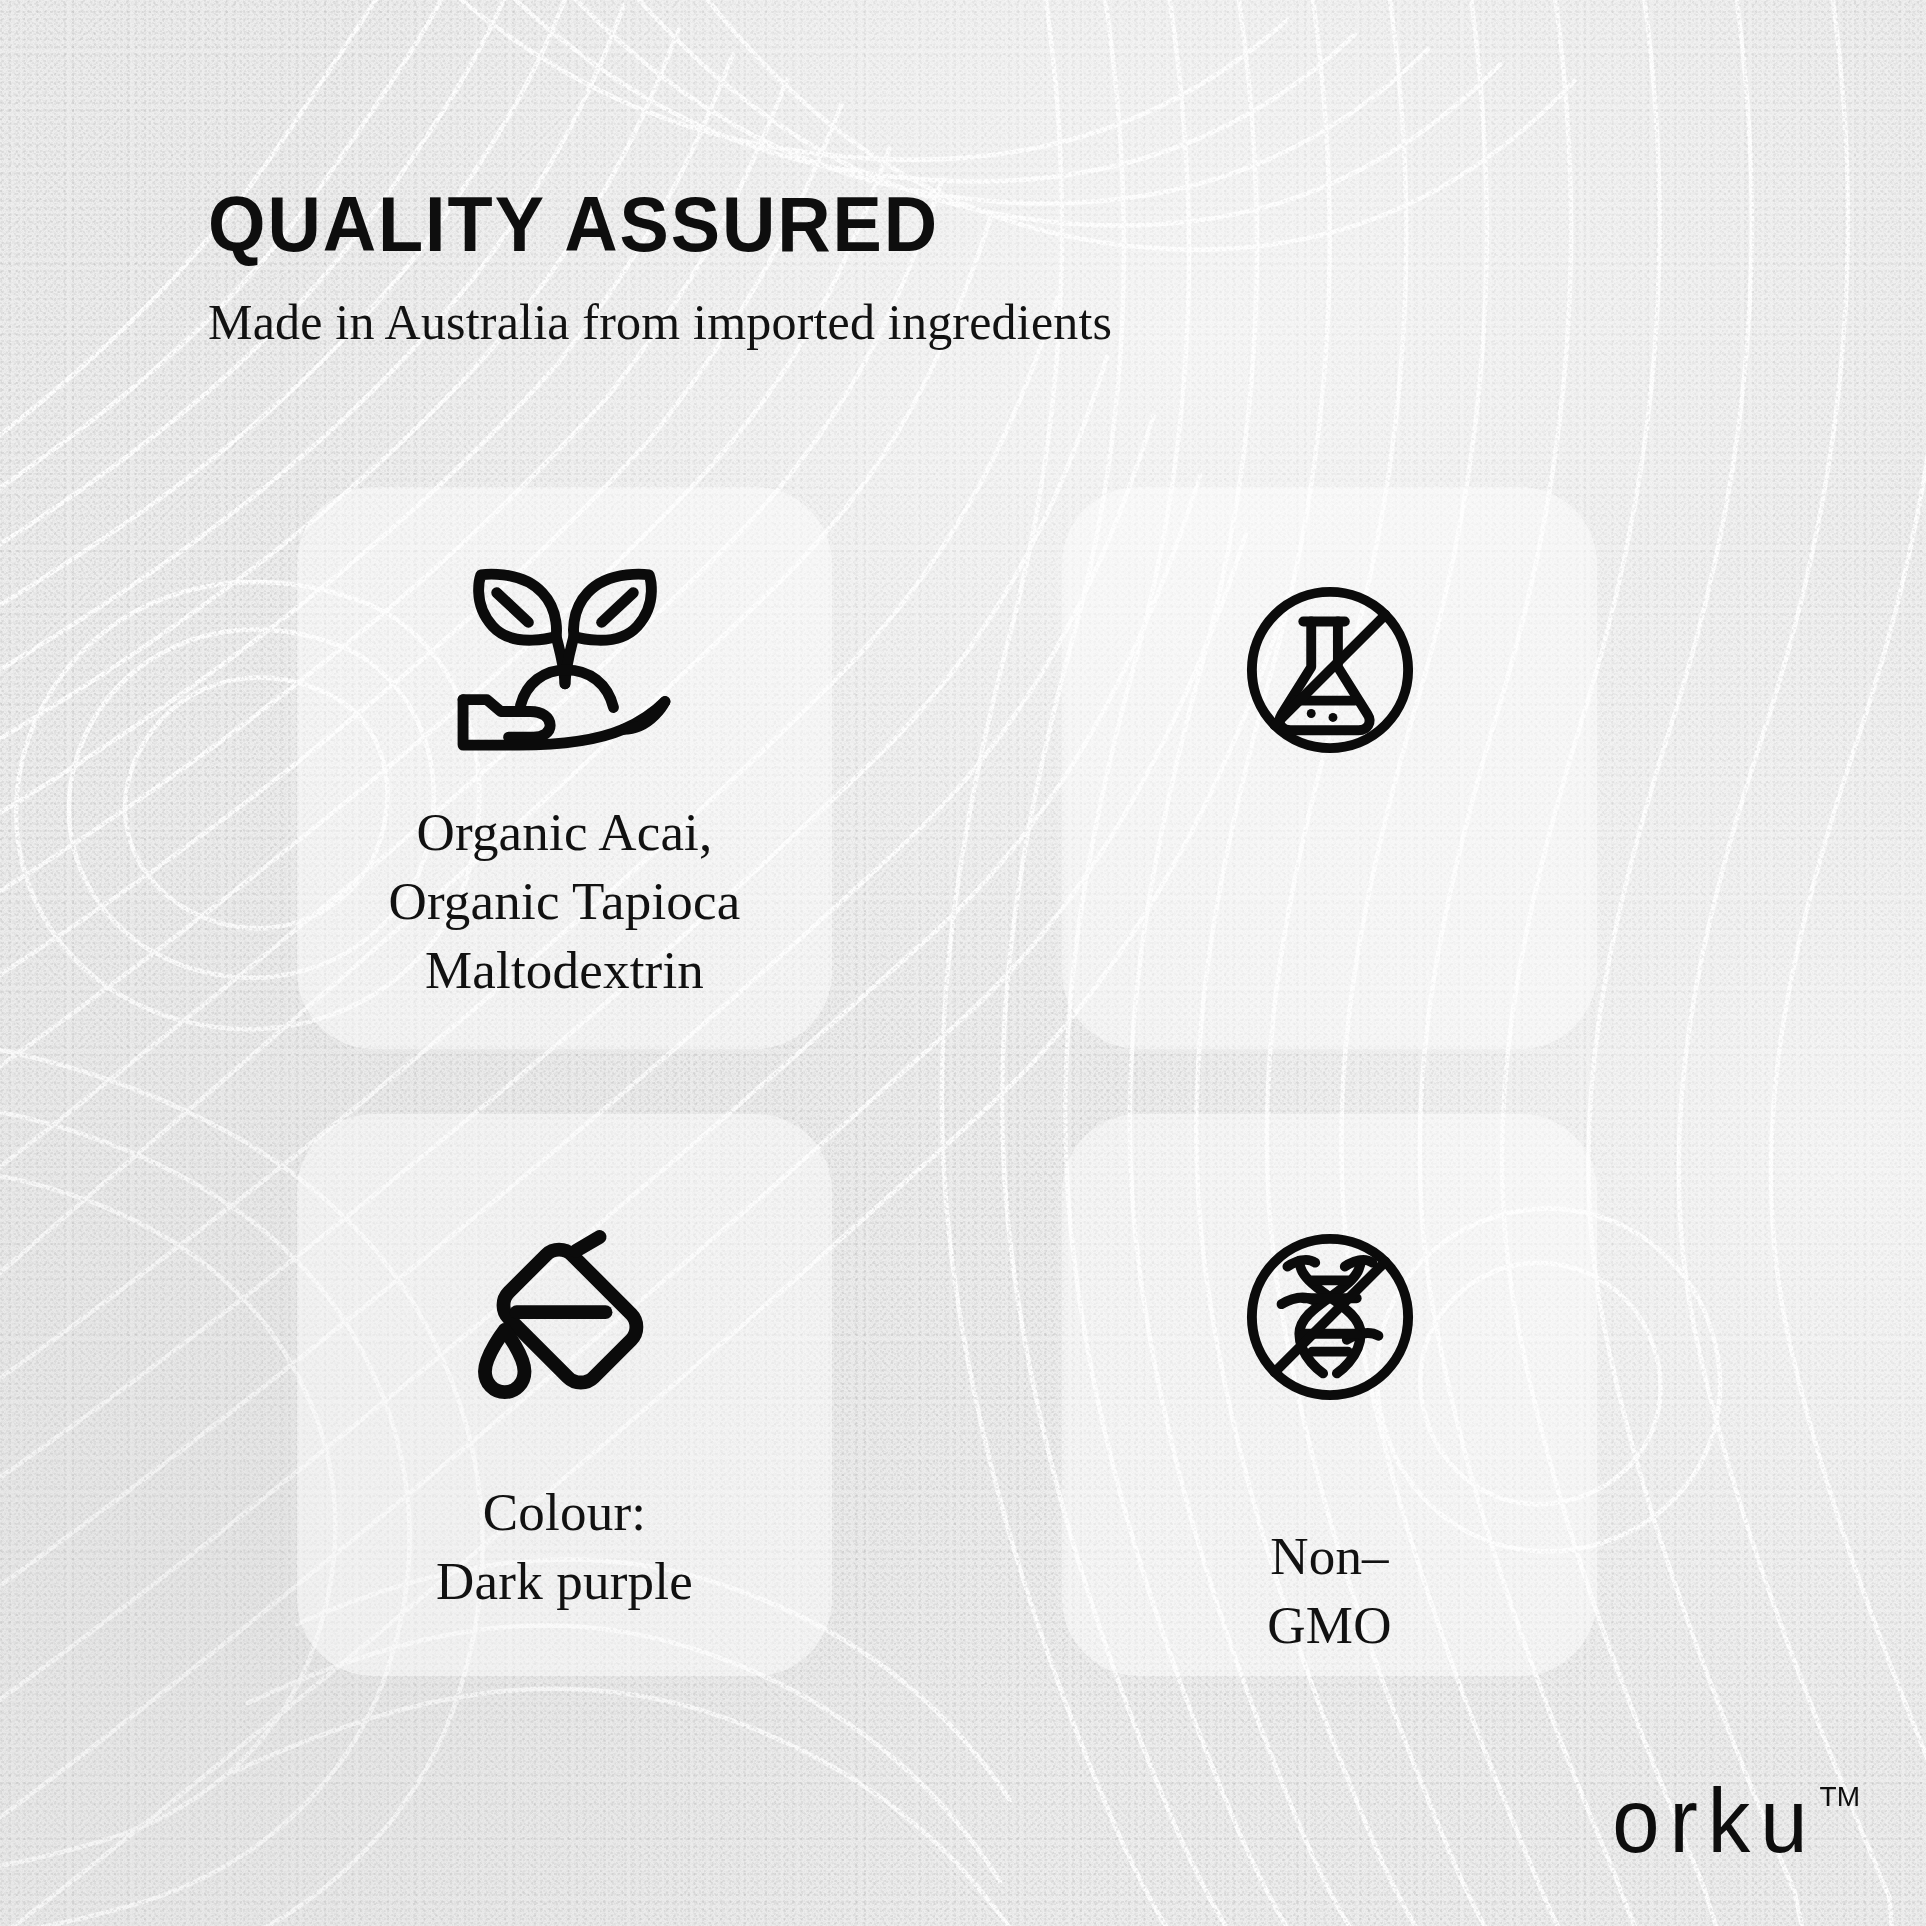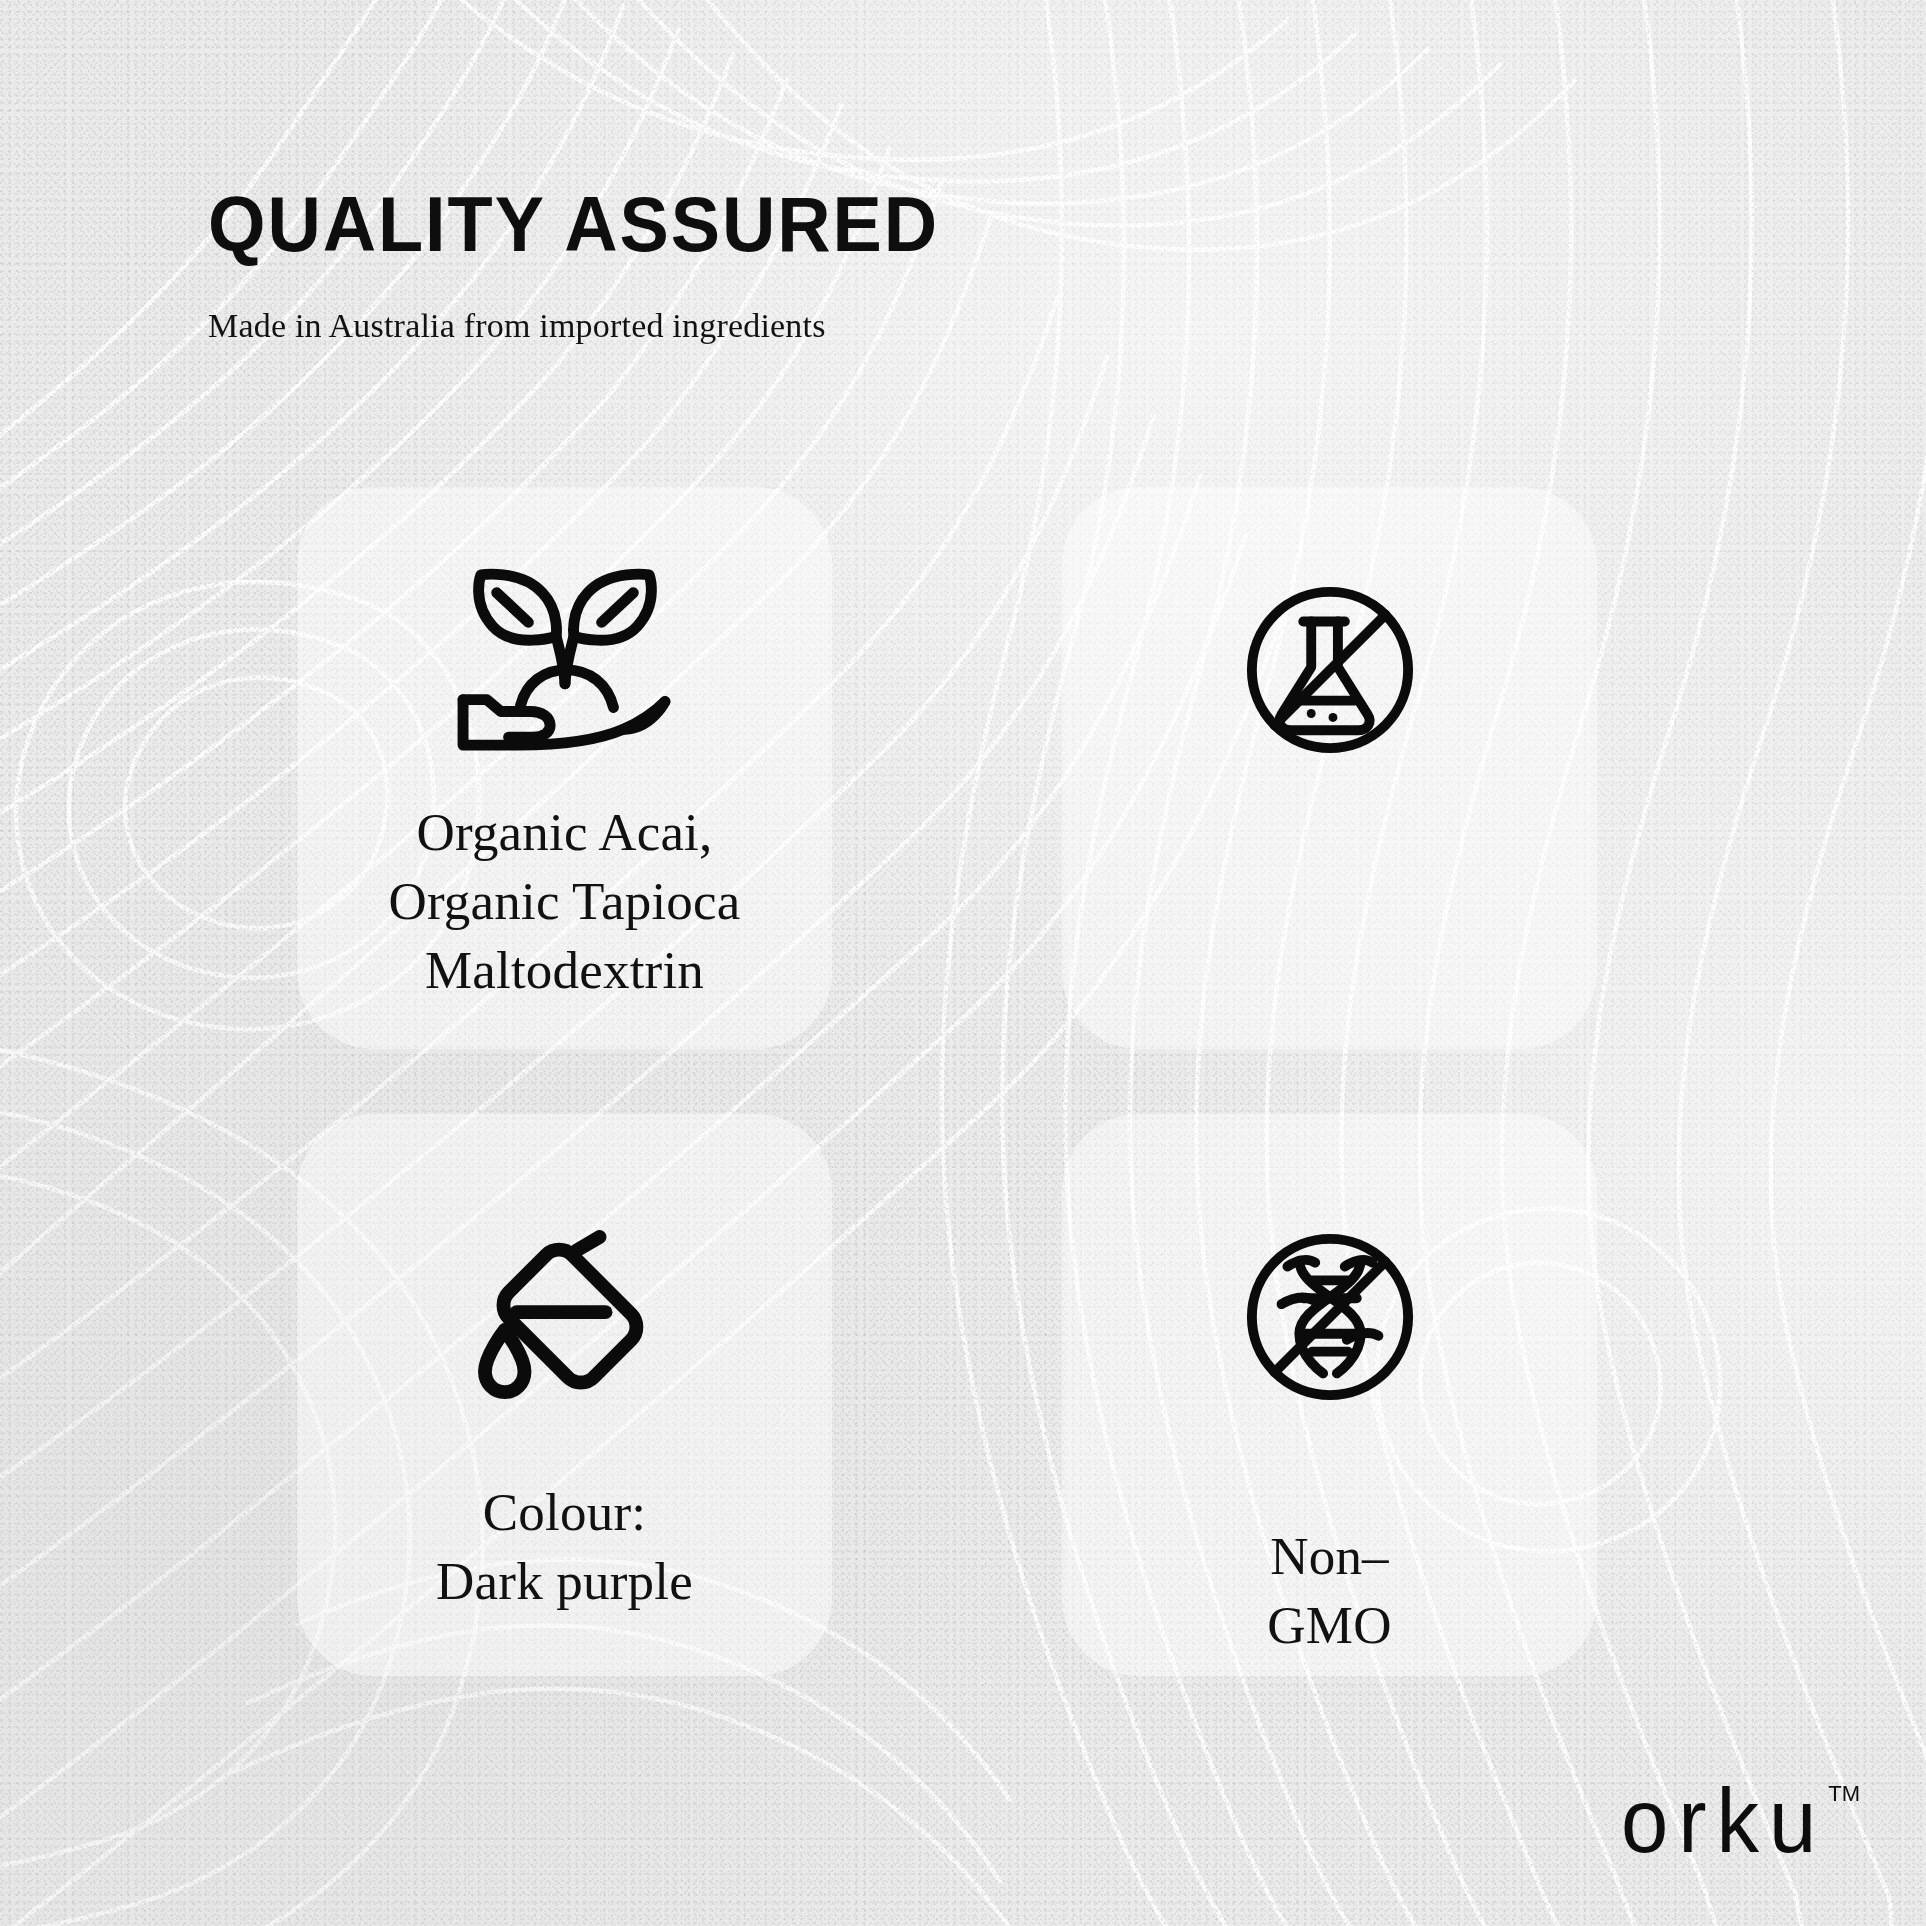--- a/index.html
+++ b/index.html
@@ -87,23 +87,23 @@
     color: #0e0e0e;
     line-height: 1.0;
     transform: scaleX(0.96);
     transform-origin: left center;
     white-space: nowrap;
   }
 
   #subtitle {
     font-family: "Liberation Serif", serif;
     font-weight: 400;
-    font-size: 34px;
+    font-size: 50px;
     color: #121212;
-    margin-top: 44px;
+    margin-top: 30px;
     letter-spacing: 0.2px;
     white-space: nowrap;
   }
 
   
   #grid {
     position: absolute;
     left: 297px;
     top: 487px;
     width: 1346px;
@@ -173,21 +173,21 @@
     font-size: 85px;
     letter-spacing: 10px;
     color: #0d0d0d;
     line-height: 1;
     transform: scaleY(1.06);
     transform-origin: bottom left;
   }
   #logo-tm {
     font-family: "Liberation Sans", sans-serif;
     font-weight: 400;
-    font-size: 22px;
+    font-size: 28px;
     color: #0d0d0d;
     letter-spacing: 0px;
     margin-left: 2px;
     margin-bottom: 8px;
   }
 </style>
 </head>
 <body>
 
 <div id="bg-root">

